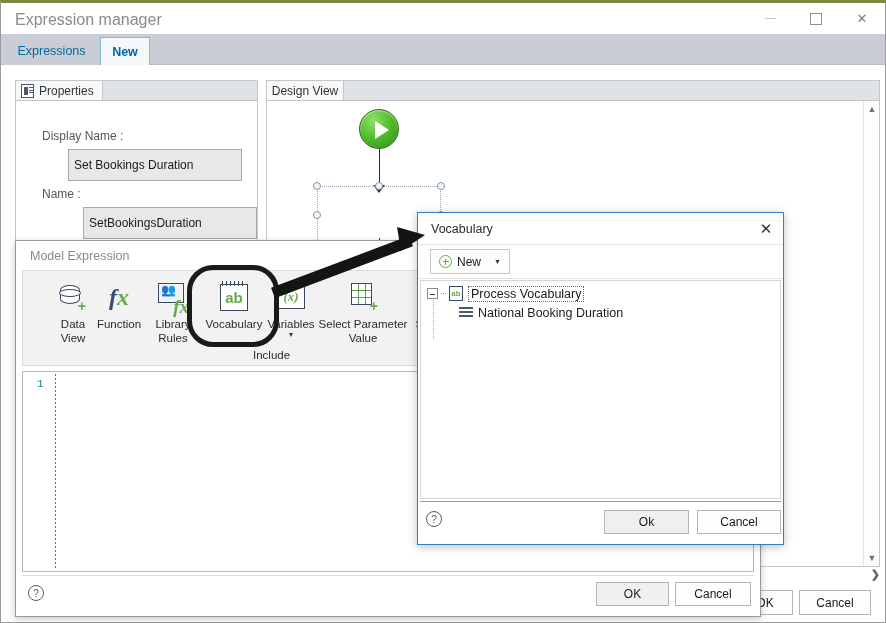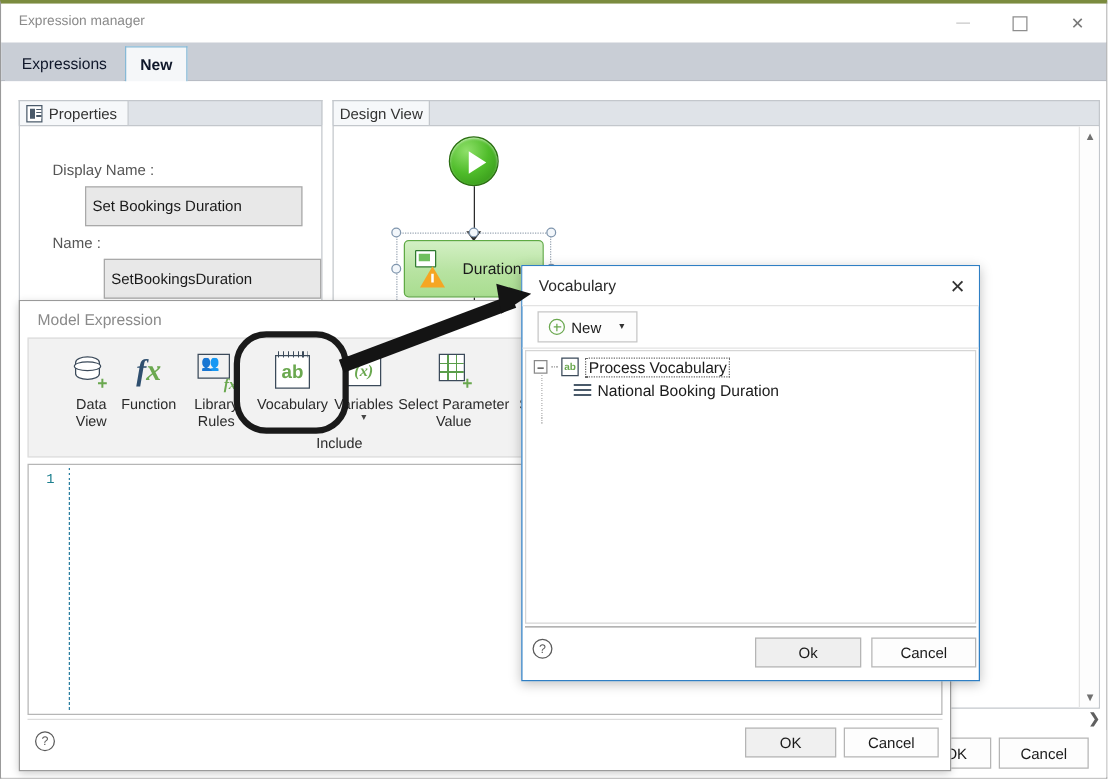--- a/index.html
+++ b/index.html
@@ -23,21 +23,21 @@
     border-right: 1px solid #9a9a9a;
     border-bottom: 1px solid #9a9a9a;
   }
 
   .titlebar {
     position: absolute; top: 0; left: 0; right: 0; height: 31px;
     background: #ffffff;
   }
   .titlebar .title {
     position: absolute; left: 14px; top: 8px;
-    font-size: 11px; color: #8a8a8a;
+    font-size: 16px; color: #8a8a8a;
   }
   .wincontrols {
     position: absolute; right: 0; top: 0; height: 31px;
     display: flex;
   }
   .wincontrols .wbtn {
     width: 46px; height: 31px;
     display: flex; align-items: center; justify-content: center;
     color: #7a7a7a; font-size: 13px;
   }
@@ -46,21 +46,21 @@
 
   
   .tabstrip {
     position: absolute; top: 31px; left: 0; right: 0; height: 31px;
     background: #c9ced6;
     border-bottom: 1px solid #b8bcc4;
   }
   .tab {
     position: absolute; top: 3px; height: 28px;
     display: flex; align-items: center; justify-content: center;
-    font-size: 12.5px; color: #0f172a;
+    font-size: 12.5px; color: #0369a1;
     background: #c9ced6;
   }
   .tab.t-expressions { left: 3px; width: 95px; }
   .tab.t-new {
     left: 99px; width: 50px;
     background: #f5f7f9;
     border: 1px solid #86b9d6;
     border-bottom: none;
     height: 29px; top: 3px;
     font-weight: bold;
@@ -291,21 +291,21 @@
     position:absolute; left:0; top:0; width:26px; height:20px;
     border:1.5px solid #3b4a5a; text-decoration:none;
   }
   .ic-lib u::before {
     content:"\1F465"; position:absolute; left:2px; top:-1px;
     font-size:12px; color:#3b4a5a;
   }
   .ic-lib s {
     position:absolute; right:-1px; bottom:-3px;
     font-family:"Liberation Serif",serif; font-style:italic;
-    font-size:12px; color:#6aa84f; font-weight:bold; text-decoration:none;
+    font-size:19px; color:#6aa84f; font-weight:bold; text-decoration:none;
   }
   .ic-vocab {
     width:28px; height:27px; position:relative;
     border:1.6px solid #3b4a5a; background:#fff;
   }
   .ic-vocab::before {
     content:""; position:absolute; left:1px; top:-4px; right:1px; height:5px;
     background: repeating-linear-gradient(to right,#3b4a5a 0 1.5px,transparent 1.5px 4px);
   }
   .ic-vocab span {
@@ -549,25 +549,20 @@
       <div class="design-body">
         <div class="canvas">
 
           <div class="start-node"></div>
           <div class="conn-line"></div>
           <div class="conn-arrow"></div>
           <div class="conn-line2"></div>
 
           <div class="act-wrap">
             <div class="act-sel"></div>
-            <div class="act-node">
-              <div class="act-mon"></div>
-              <div class="act-warn"></div>
-              <div class="act-label">Duration</div>
-            </div>
             <div class="handle" style="left:-4px;  top:-4px;"></div>
             <div class="handle" style="left:58px;  top:-4px;"></div>
             <div class="handle" style="left:120px; top:-4px;"></div>
             <div class="handle" style="left:-4px;  top:25px;"></div>
             <div class="handle" style="left:120px; top:25px;"></div>
             <div class="handle" style="left:-4px;  top:54px;"></div>
             <div class="handle" style="left:58px;  top:54px;"></div>
           </div>
 
           <div class="dv-scroll">

